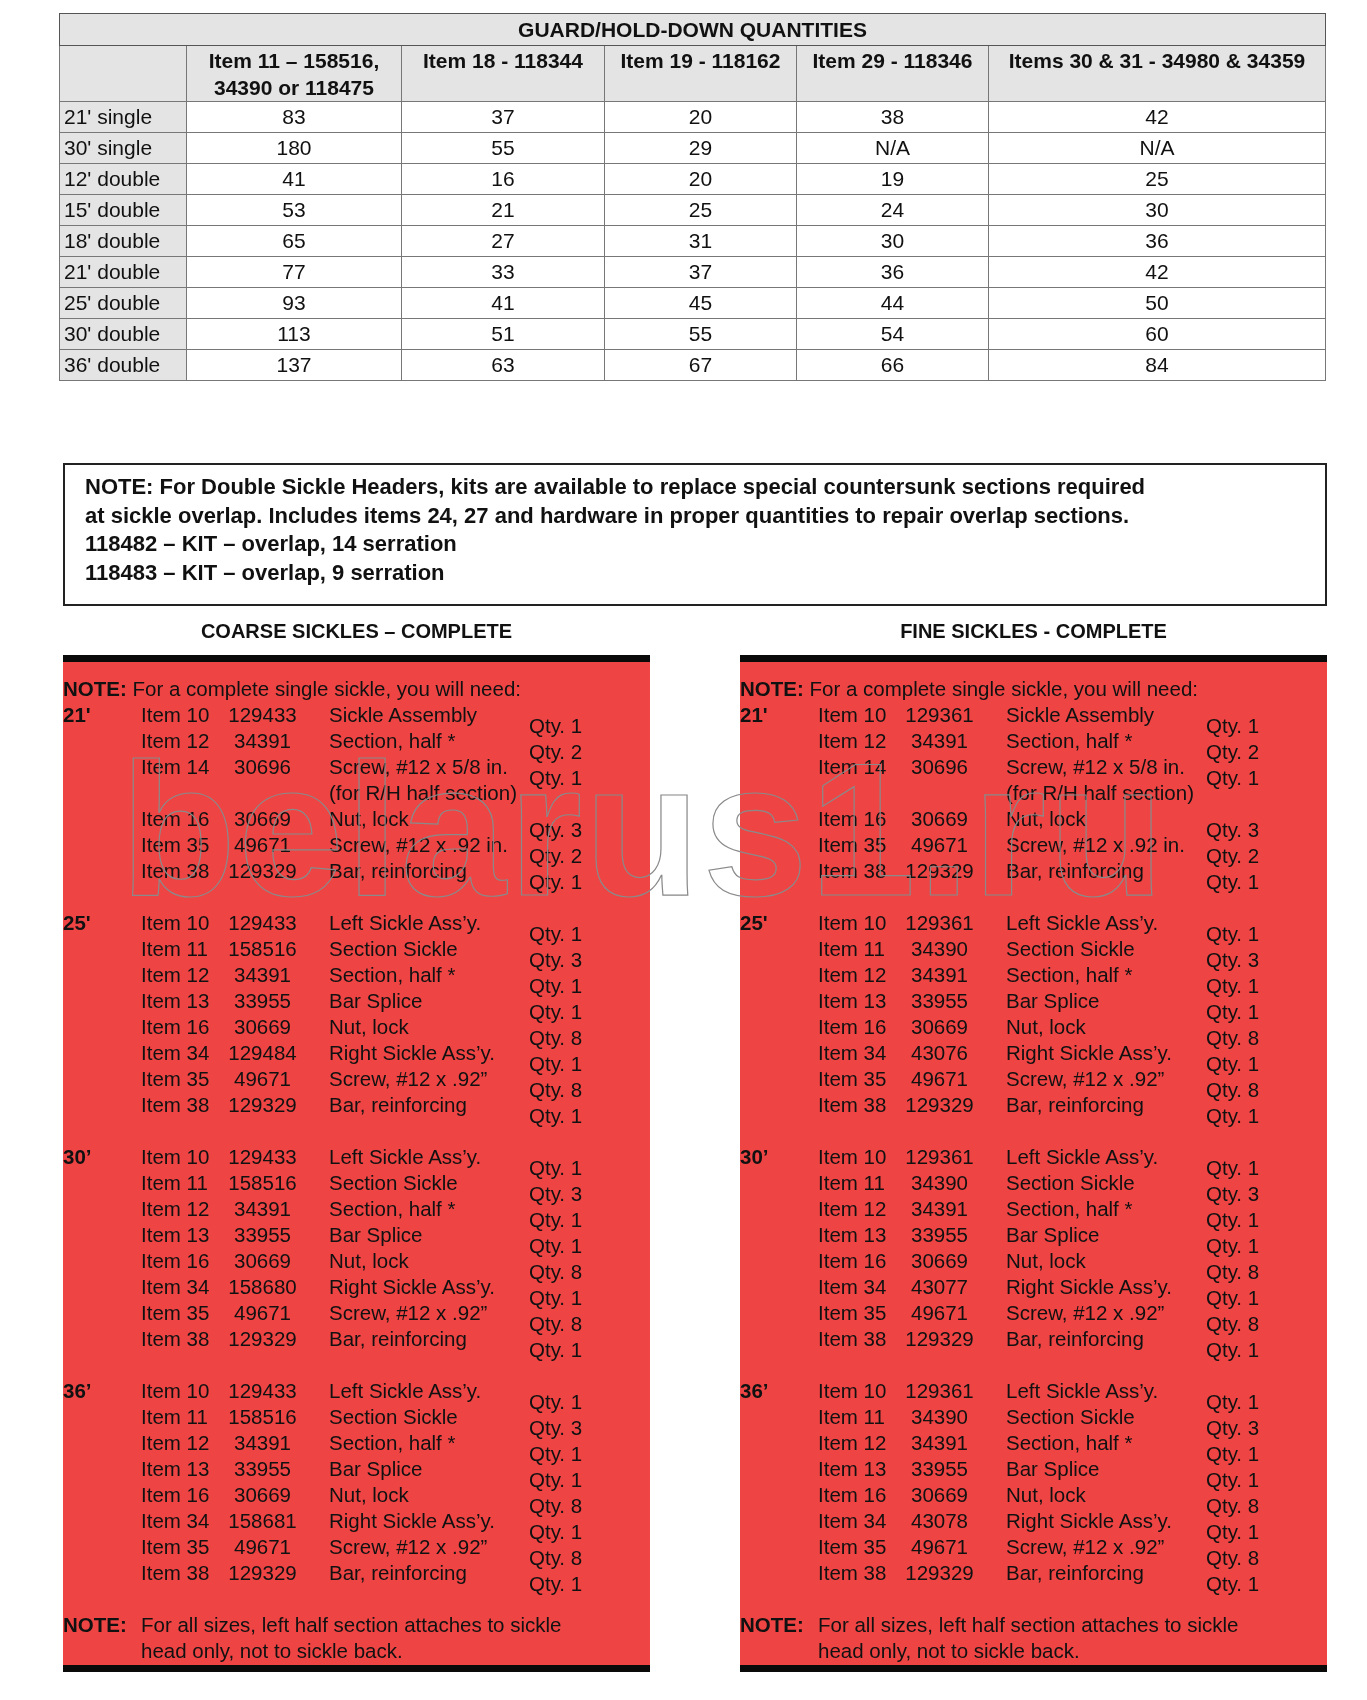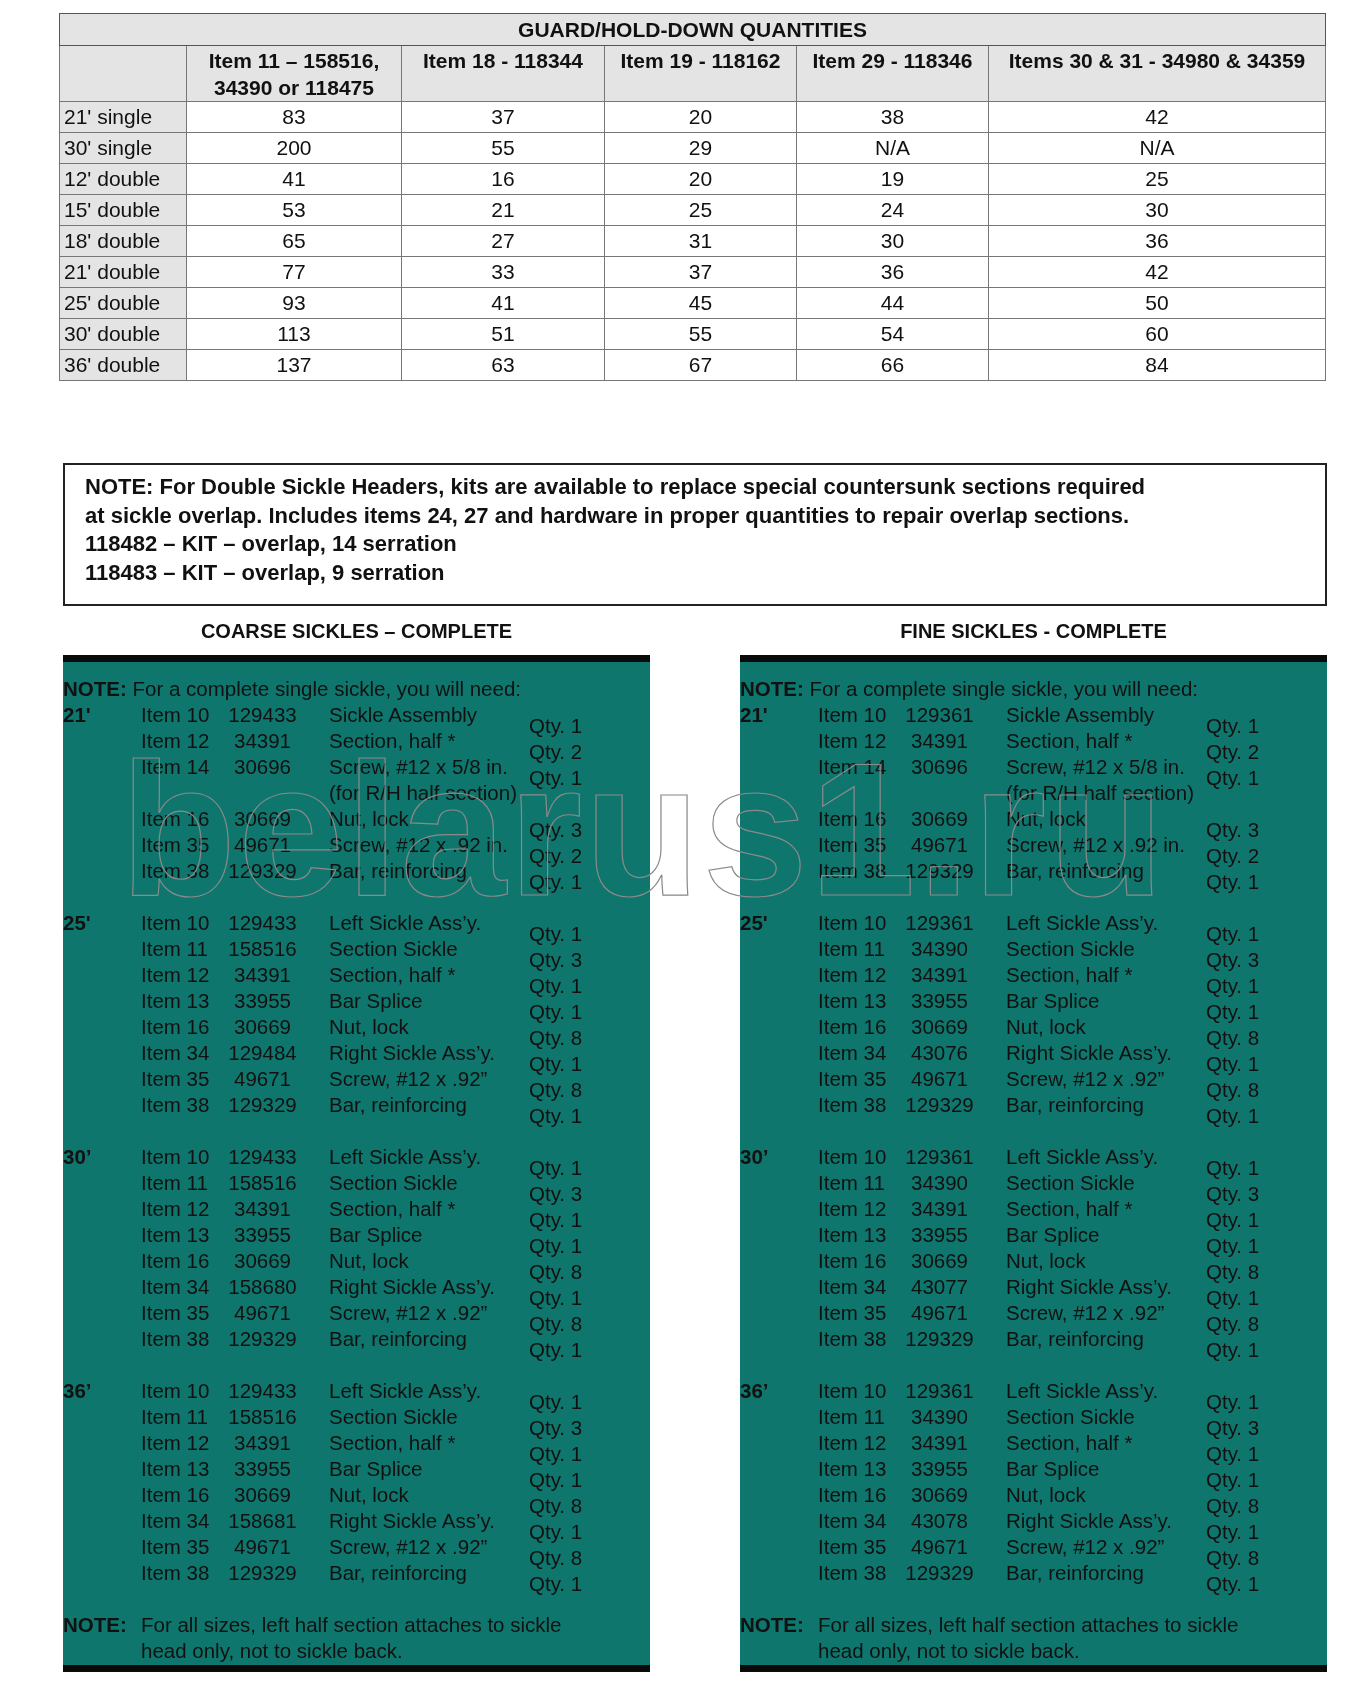--- a/index.html
+++ b/index.html
@@ -44,21 +44,21 @@
   }
   .kit-note div { white-space: nowrap; }
 
   
   .panel-title {
     position: absolute; top: 620px; font-weight: bold; font-size: 20px;
     text-align: center;
   }
   .panel {
     position: absolute; top: 655px; width: 587px; height: 1017px;
-    background: #0f766e;
+    background: #ef4444;
     border-top: 7px solid #0a0a0a; border-bottom: 7px solid #0a0a0a;
     box-sizing: border-box;
     font-size: 20.5px;
   }
   .panel-coarse { left: 63px; }
   .panel-fine { left: 740px; }
   .panel .line {
     position: absolute; left: 0; height: 26px; line-height: 26px; white-space: nowrap;
   }
   .panel .note-label { font-weight: bold; }
@@ -117,21 +117,21 @@
       <tr>
         <td class="row-label">21' single</td>
         <td>83</td>
         <td>37</td>
         <td>20</td>
         <td>38</td>
         <td>42</td>
       </tr>
       <tr>
         <td class="row-label">30' single</td>
-        <td>200</td>
+        <td>180</td>
         <td>55</td>
         <td>29</td>
         <td>N/A</td>
         <td>N/A</td>
       </tr>
       <tr>
         <td class="row-label">12' double</td>
         <td>41</td>
         <td>16</td>
         <td>20</td>

